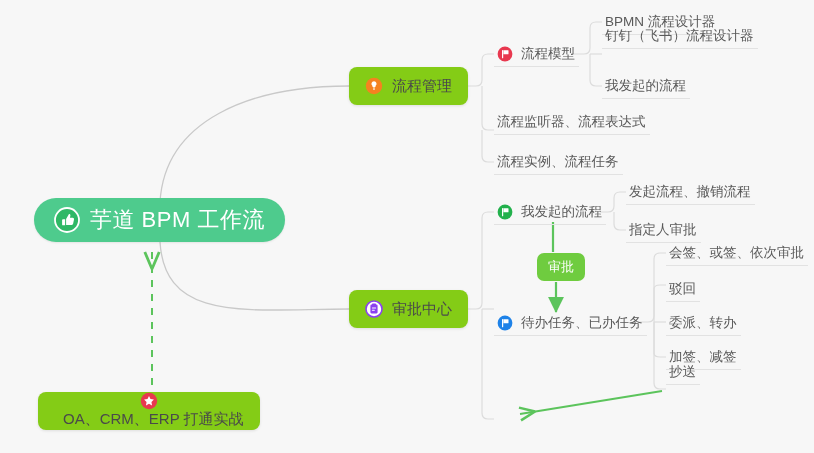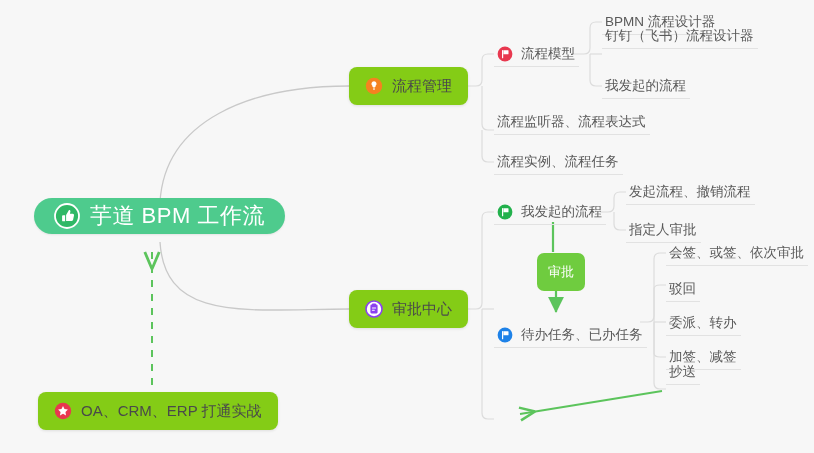--- a/index.html
+++ b/index.html
@@ -35,21 +35,21 @@
     white-space: nowrap;
     box-sizing: border-box;
   }
 
   
   .root {
     background: #4ecb8d;
     color: #ffffff;
     border-radius: 22px;
     padding: 0 20px;
-    height: 36px;
+    height: 44px;
     font-size: 22px;
     letter-spacing: 0.5px;
     box-shadow: 0 1px 2px rgba(0,0,0,0.08);
   }
   .root .lbl { margin-left: 10px; }
 
   
   .card {
     background: #84cc16;
     border-radius: 8px;
@@ -70,21 +70,21 @@
     padding: 0 4px 0 3px;
   }
   .leaf.ic .lbl { margin-left: 8px; }
 
   
   .pill {
     background: #6fcc3f;
     color: #ffffff;
     border-radius: 7px;
     font-size: 13px;
-    height: 38px;
+    height: 28px;
     padding: 0 11px;
     justify-content: center;
   }
 
   
   .ico {
     display: inline-flex;
     align-items: center;
     justify-content: center;
     flex: 0 0 auto;
@@ -219,21 +219,21 @@
     <span class="lbl">发起流程、撤销流程</span>
   </div>
   <div class="node leaf" style="left:626px; top:217px;">
     <span class="lbl">指定人审批</span>
   </div>
 
   <div class="node pill" style="left:537px; top:253px;">
     <span class="lbl">审批</span>
   </div>
 
-  <div class="node leaf ic" style="left:494px; top:310px;margin-top:12px;">
+  <div class="node leaf ic" style="left:494px; top:310px;">
     <span class="ico">
       <svg width="16" height="16" viewBox="0 0 16 16">
         <circle cx="8" cy="8" r="7.4" fill="#1e82e8"></circle>
         <rect x="5.0" y="4.0" width="1.2" height="8.2" rx="0.5" fill="#ffffff"></rect>
         <path d="M6.4 4.3h4.6a0.5 0.5 0 0 1 0.5 0.5v3.0a0.5 0.5 0 0 1-0.5 0.5H6.4z" fill="#ffffff"></path>
       </svg>
     </span>
     <span class="lbl">待办任务、已办任务</span>
   </div>
 
@@ -247,21 +247,21 @@
     <span class="lbl">委派、转办</span>
   </div>
   <div class="node leaf" style="left:666px; top:344px;">
     <span class="lbl">加签、减签</span>
   </div>
   <div class="node leaf" style="left:666px; top:359px;">
     <span class="lbl">抄送</span>
   </div>
 
 
-  <div class="node card" style="left:38px; top:392px;">
+  <div class="node card" style="left:38px; top:392px;flex-direction:column;">
     <span class="ico">
       <svg width="18" height="18" viewBox="0 0 18 18">
         <circle cx="9" cy="9" r="8.2" fill="#e8384f"></circle>
         <path d="M9 4.0l1.5 3.1 3.4 0.5-2.45 2.4 0.58 3.4L9 11.8l-3.03 1.6 0.58-3.4L4.1 7.6l3.4-0.5z" fill="#ffffff"></path>
       </svg>
     </span>
     <span class="lbl">OA、CRM、ERP 打通实战</span>
   </div>
 
 </div>

